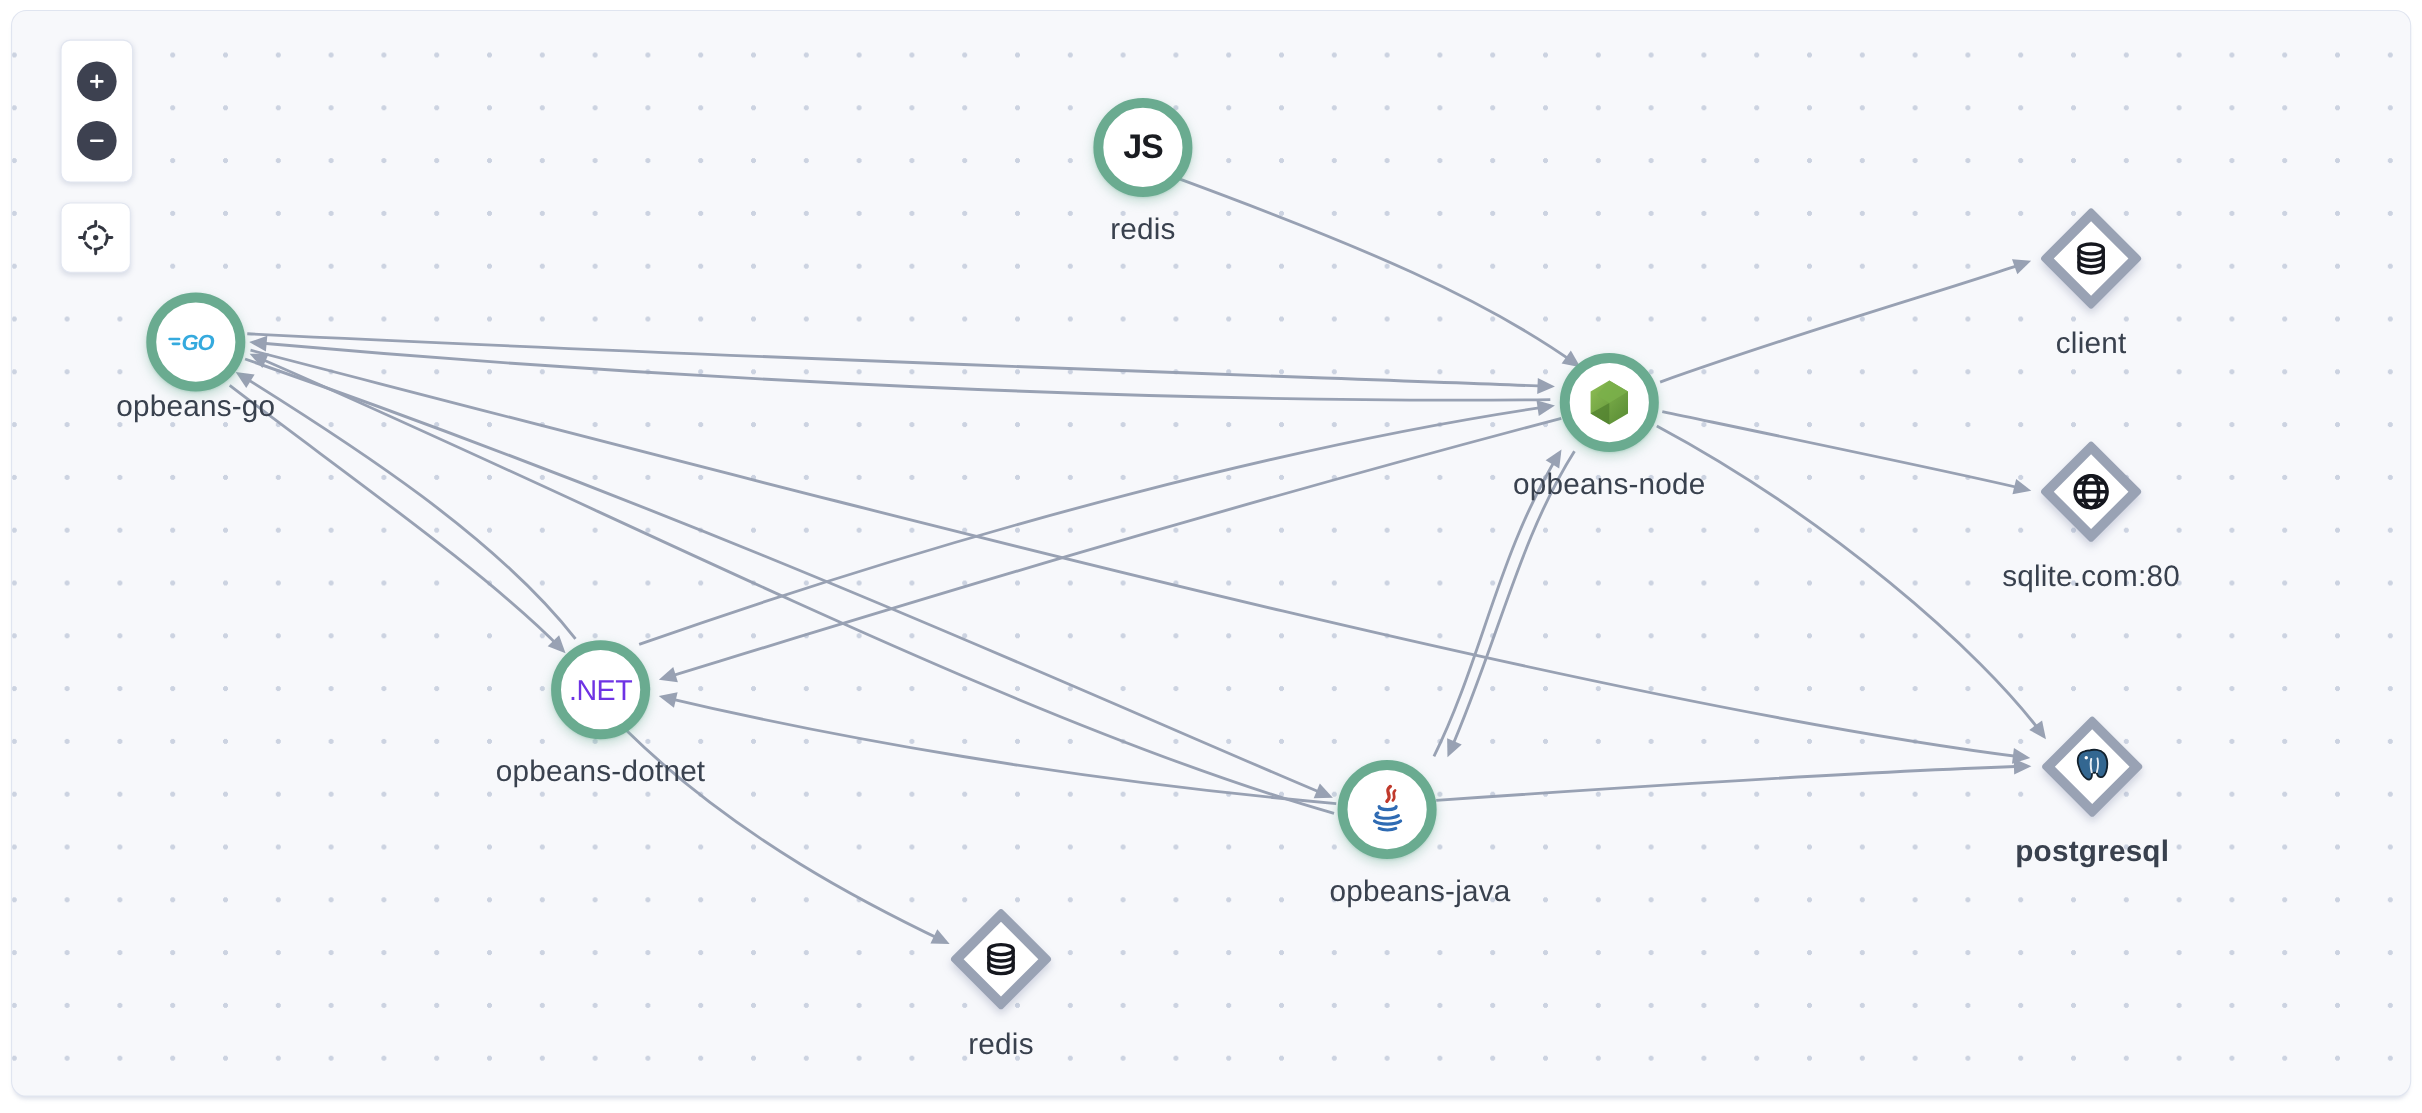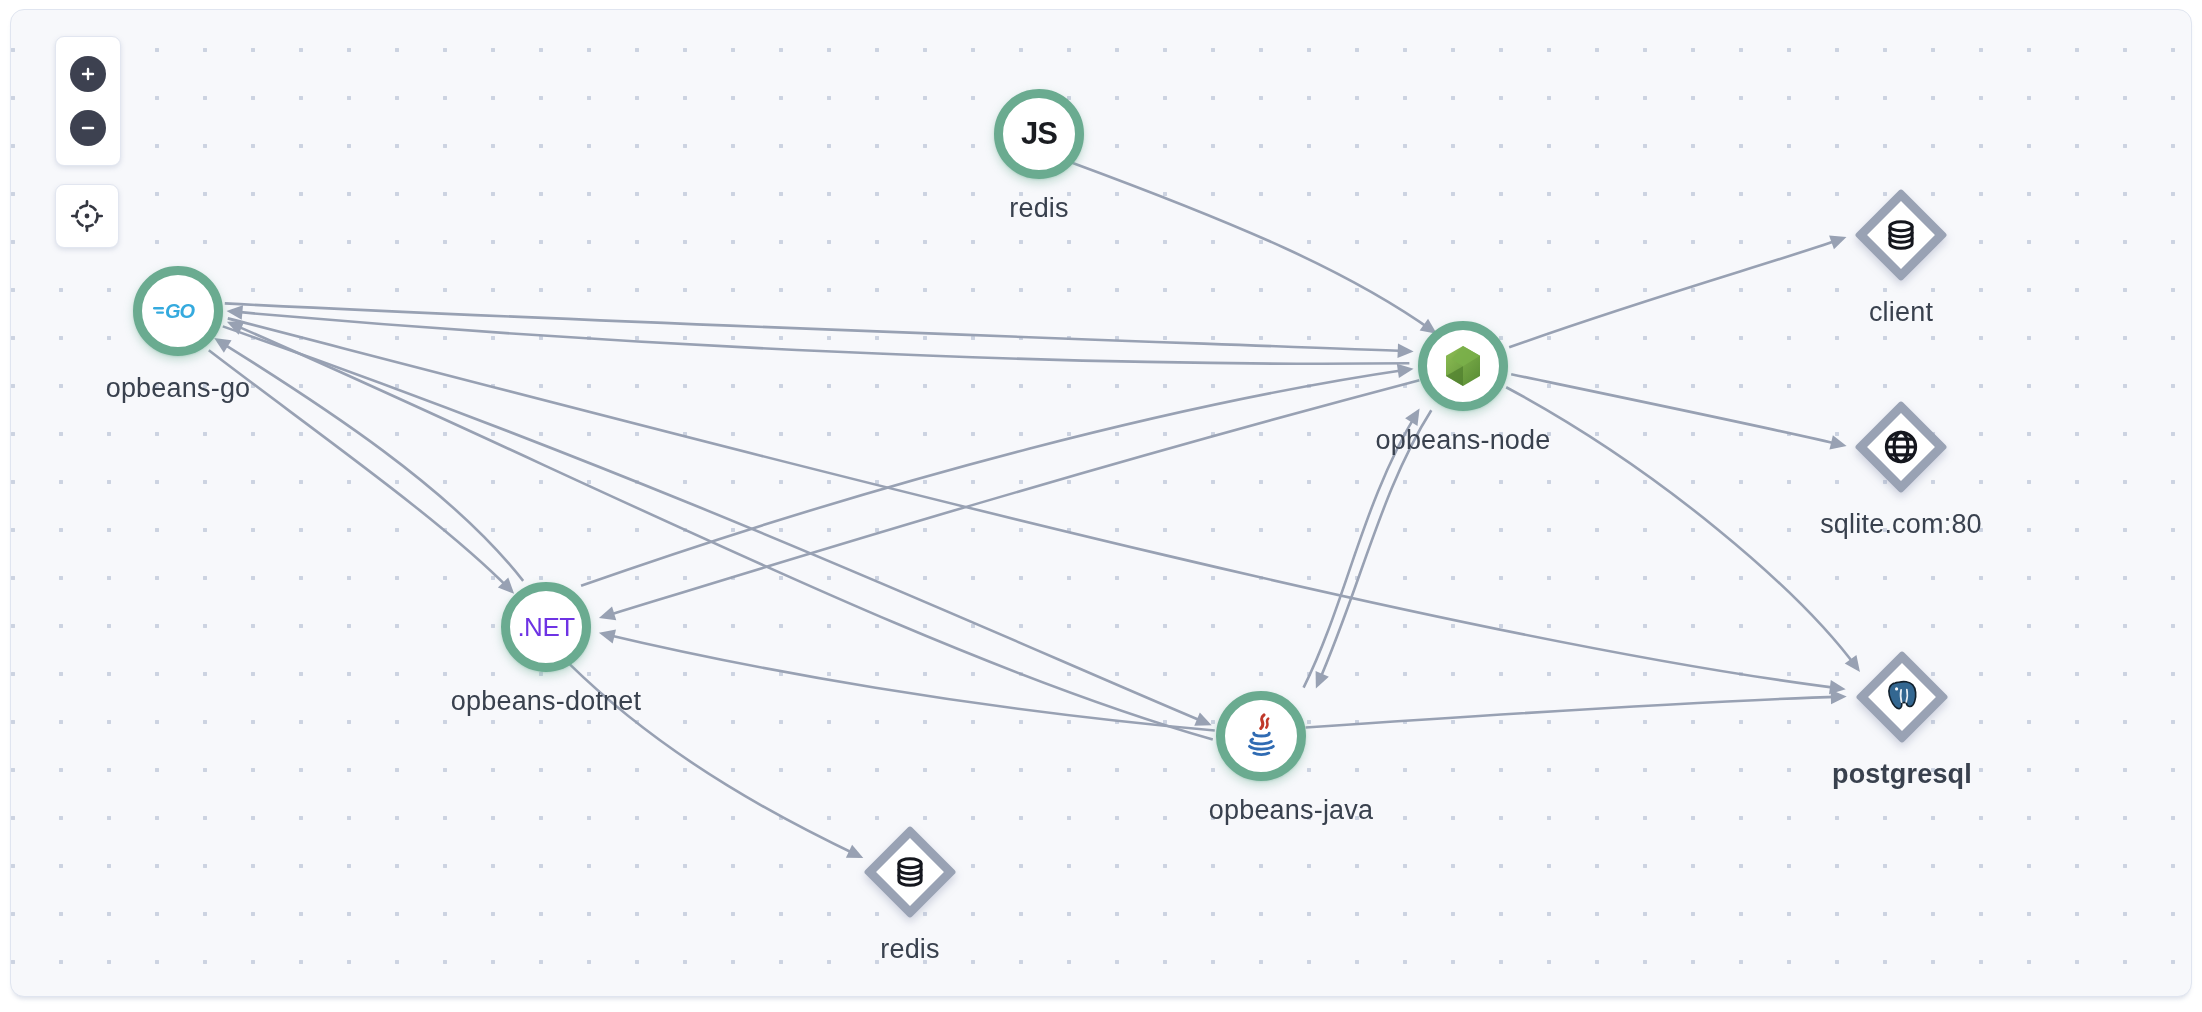--- a/index.html
+++ b/index.html
@@ -91,21 +91,21 @@
         <div class="node-label" style="left: 1028px; top: 183px; color: rgb(57, 65, 78);">redis</div>
         <div class="node service" style="left: 122px; top: 256px; border-color: rgb(106, 171, 144);">
           <div class="icon-holder">
   <svg width="52" height="26" viewBox="0 0 52 26">
     <rect x="1" y="9" width="11" height="2.4" rx="1.2" fill="#35aade"></rect>
     <rect x="4" y="13.4" width="8" height="2.4" rx="1.2" fill="#35aade"></rect>
     <text x="13" y="20" font-family="Liberation Sans, sans-serif" font-size="20" font-weight="bold" font-style="italic" fill="#35aade" letter-spacing="-1">GO</text>
   </svg>
 </div>
         </div>
-        <div class="node-label" style="left: 167px; top: 363px; color: rgb(57, 65, 78);">opbeans-go</div>
+        <div class="node-label" style="left: 167px; top: 344px; color: rgb(57, 65, 78);">opbeans-go</div>
         <div class="node service" style="left: 1407px; top: 311px; border-color: rgb(106, 171, 144);">
           <div class="icon-holder">
   <svg width="40" height="44" viewBox="0 0 24 26">
     <defs>
       <linearGradient id="nodegrad" x1="0" y1="0" x2="1" y2="1">
         <stop offset="0" stop-color="#8fbf55"></stop>
                   <stop offset="1" stop-color="#568a33"></stop>
       </linearGradient>
     </defs>
     <polygon points="12,1 22.2,6.9 22.2,19 12,25 1.8,19 1.8,6.9" fill="url(#nodegrad)"></polygon>

